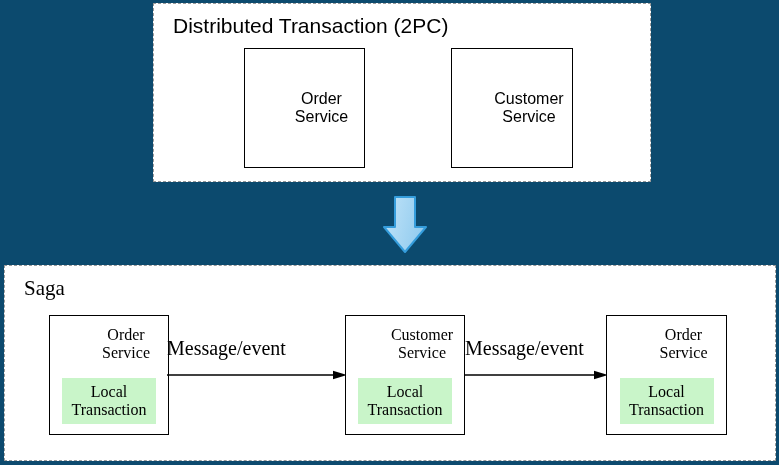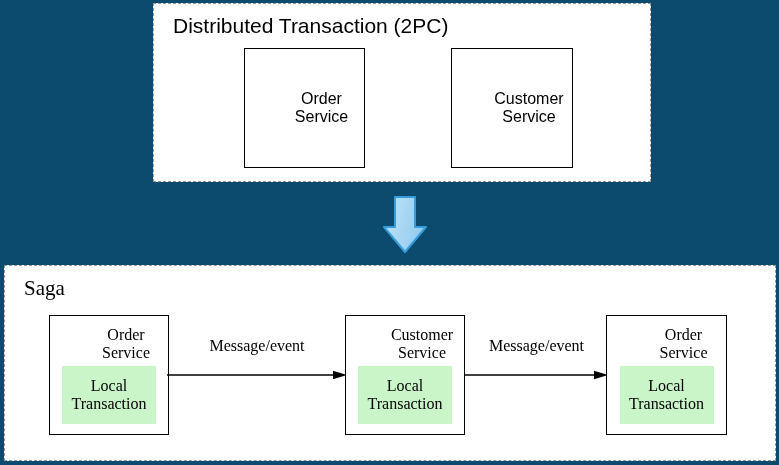--- a/index.html
+++ b/index.html
@@ -60,21 +60,21 @@
   }
   .box-saga-1 { left: 44px;  top: 49px; width: 120px; height: 120px; }
   .box-saga-2 { left: 340px; top: 49px; width: 120px; height: 120px; }
   .box-saga-3 { left: 601px; top: 49px; width: 121px; height: 120px; }
   .local-box {
     position: absolute;
     left: 50%;
     transform: translateX(-50%);
     bottom: 10px;
     width: 94px;
-    height: 58px;
+    height: 46px;
     background: #c9f5c9;
     display: flex;
     align-items: center;
     justify-content: center;
     font-size: 16px;
     line-height: 1.15;
     white-space: pre-line;
   }
   .down-arrow {
     position: absolute;
@@ -86,22 +86,22 @@
   .msg-arrow {
     position: absolute;
     top: 103px;
     height: 12px;
   }
   .msg-arrow-1 { left: 162px; width: 180px; }
   .msg-arrow-2 { left: 460px; width: 143px; }
   .msg-label {
     position: absolute;
     top: 71px;
-    text-align: center;
-    font-size: 16px;
+    text-align: left;
+    font-size: 20px;
     white-space: pre;
   }
   .msg-label-1 { left: 162px; width: 180px; }
   .msg-label-2 { left: 460px; width: 143px; }
 </style>
 </head>
 <body>
 
 <div class="canvas">
 

